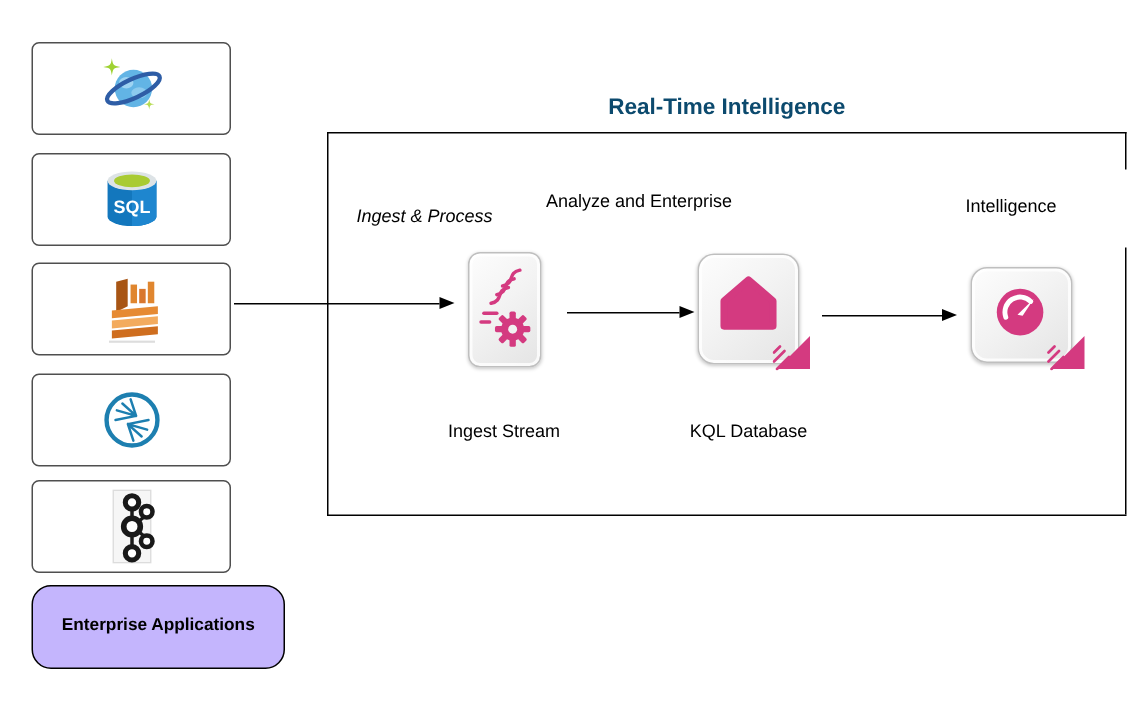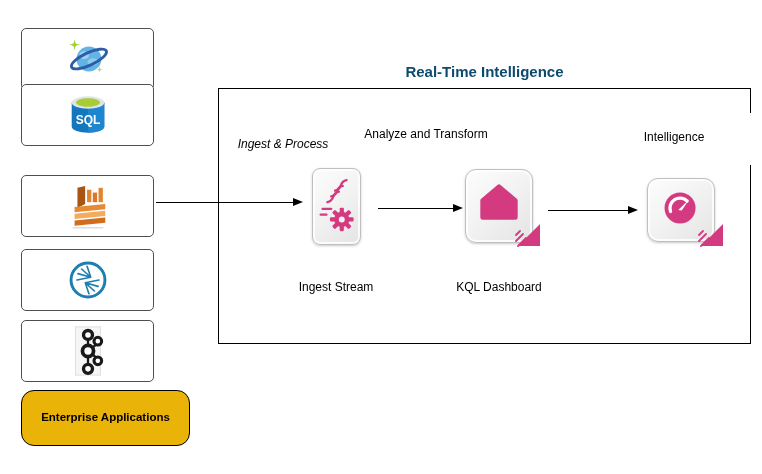--- a/index.html
+++ b/index.html
@@ -8,28 +8,28 @@
     font-family:"Liberation Sans", sans-serif; overflow:hidden;
   }
 
   
   .src-box {
     position:absolute; left:21px; width:131px; height:60px;
     border:1.6px solid #4f4f4f; border-radius:5px; background:#fff;
     display:flex; align-items:center; justify-content:center;
   }
   .src-1 { top:28px; }
-  .src-2 { top:84px;text-decoration:underline; }
+  .src-2 { top:102px;text-decoration:underline; }
   .src-3 { top:175px; }
   .src-4 { top:249px; }
   .src-5 { top:320px; }
 
   .enterprise-box {
     position:absolute; left:21px; top:390px; width:131px; height:54px;
-    border:1.7px solid #000; border-radius:13px; background:#eab308;
+    border:1.7px solid #000; border-radius:13px; background:#c4b5fd;
     display:flex; align-items:center; justify-content:center;
     text-align:center; font-weight:bold; font-size:11.5px; line-height:1.35; color:#000;
     padding:0 18px; box-sizing:content-box;
   }
 
   
   .rti-title {
     position:absolute; left:218px; top:63px; width:533px; text-align:center;
     font-size:15px; font-weight:bold; color:#0c4a6e;
   }
@@ -150,21 +150,21 @@
   <div class="enterprise-box">
     <span>Enterprise Applications</span>
   </div>
 
   <div class="rti-title">Real-Time Intelligence</div>
   <div class="rti-box"></div>
   <div class="rti-right-a"></div>
   <div class="rti-right-b"></div>
 
   <div class="phase-label lbl-ingest">Ingest &amp; Process</div>
-  <div class="phase-label lbl-analyze">Analyze and Transform</div>
+  <div class="phase-label lbl-analyze">Analyze and Enterprise</div>
   <div class="phase-label lbl-visual">Intelligence</div>
 
   <div class="tile tile-es">
     <svg width="49" height="77" viewBox="0 0 49 77">
       <g fill="none" stroke="#d43a80" stroke-width="2.4" stroke-linecap="round">
         <path d="M35,11 C26,13 32,20 23,22"></path>
         <path d="M31,17 C22,19 28,26 19,28"></path>
         <path d="M27,23 C18,25 24,32 15,34"></path>
         <path d="M10,41 H19"></path>
         <path d="M8,47 H14"></path>
@@ -226,19 +226,19 @@
       <polygon points="25,3 25,25 3,25" fill="#d43a80"></polygon>
       <g stroke="#d43a80" stroke-width="1.8" stroke-linecap="round">
         <path d="M1,14 L5,10"></path>
         <path d="M1,20 L8,13"></path>
         <path d="M3,25 L11,17"></path>
       </g>
     </svg>
   </div>
 
   <div class="caption cap-es">Ingest Stream</div>
-  <div class="caption cap-kql">KQL Dashboard</div>
+  <div class="caption cap-kql">KQL Database</div>
 
   <div class="arrow arrow-1"></div>
   <div class="arrow arrow-2"></div>
   <div class="arrow arrow-3"></div>
 
 </div>
 
 </body></html>

